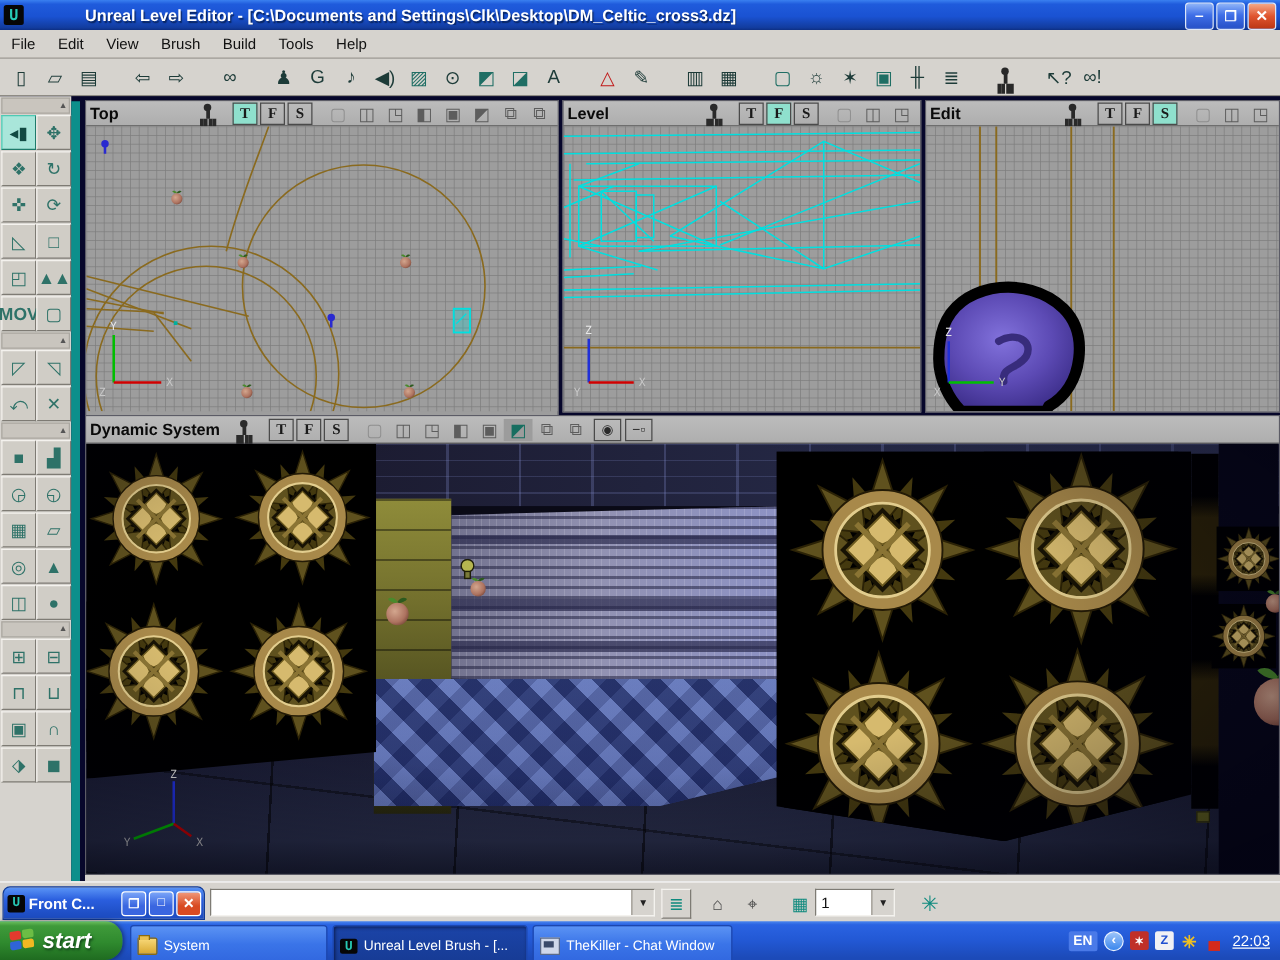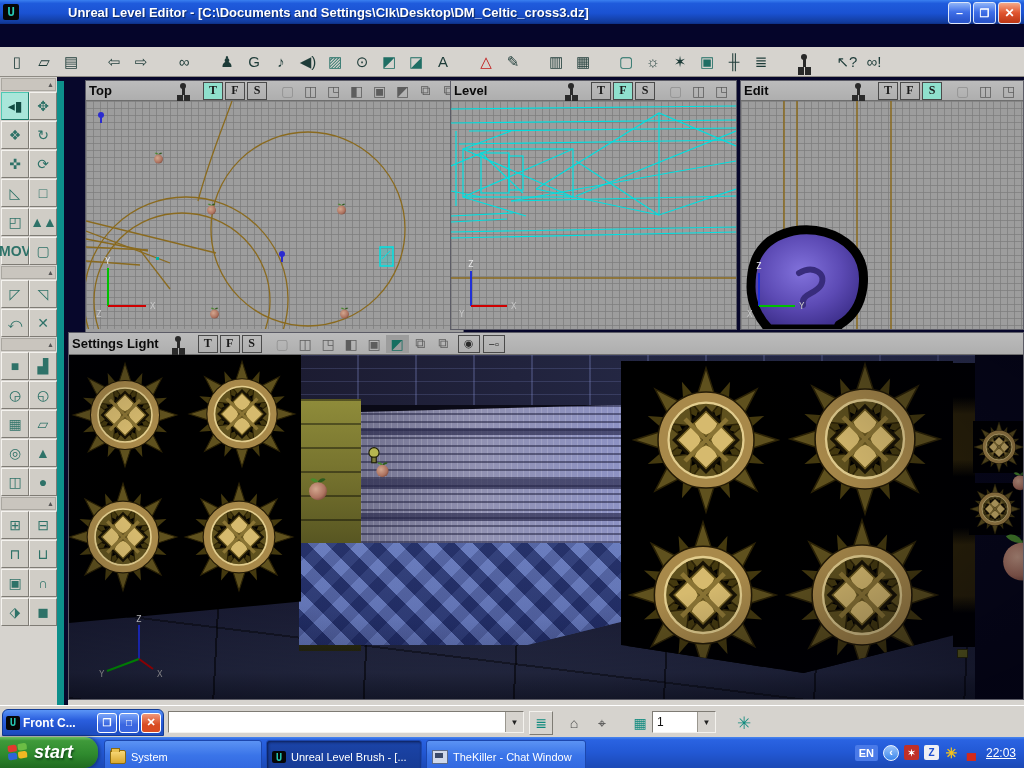--- a/index.html
+++ b/index.html
@@ -45,21 +45,21 @@
     display:grid;grid-template-columns:27px 27px;gap:1px;align-content:start;padding:1px;box-sizing:border-box;}
   .sidebar .gi{width:26px;height:26px;display:flex;align-items:center;justify-content:center;
     font-size:14px;color:#2e7268;background:#d0cdc6;border:1px solid;border-color:#f4f2ee #7e7b74 #7e7b74 #f4f2ee;}
   .sidebar .gi.scroll{grid-column:1 / -1;width:auto;height:11px;font-size:7px;color:#555;
     background:#c9c5be;border-color:#aaa7a0;justify-content:flex-end;padding-right:1px;}
   .sidebar .gi.selected{background:#a9e6da;border-color:#4ecab4 #1f7a6a #1f7a6a #4ecab4;color:#114a42;}
   .teal-strip{position:absolute;left:57px;top:4px;width:7px;height:624px;background:#0d8f8b;}
 
   .viewports{position:absolute;left:68px;top:0;width:956px;height:628px;}
   .vp{position:absolute;background:#9d9d9d;border:1px solid #5c5c66;box-sizing:border-box;}
-  .vp-top{left:17px;top:3px;width:379px;height:260px;}
+  .vp-top{left:0;top:3px;width:379px;height:260px;}
   .vp-front{left:382px;top:3px;width:287px;height:250px;}
   .vp-side{left:672px;top:3px;width:284px;height:250px;}
   .vp-3d{left:0;top:255px;width:956px;height:368px;}
   .below-strip{position:absolute;left:0;top:623px;width:956px;height:5px;background:#d6d3ce;}
 
   .hdr{height:20px;background:linear-gradient(180deg,#bcbcbc,#aeaeae);display:flex;align-items:center;
     padding:0 3px;box-sizing:border-box;border-bottom:1px solid #6e6e6e;}
   .vp-3d .hdr{height:22px;}
   .hdr .vp-label{font:bold 13px "Liberation Sans",sans-serif;color:#0a0a0a;white-space:nowrap;}
   .hdr .sp{flex:1;}
@@ -243,20 +243,29 @@
   <div class="titlebar">
     <div class="app-icon">U</div>
     <div class="title-text">Unreal Level Editor - [C:\Documents and Settings\Clk\Desktop\DM_Celtic_cross3.dz]</div>
     <div class="winbtns">
       <div class="wbtn">‒</div>
       <div class="wbtn">❐</div>
       <div class="wbtn close">✕</div>
     </div>
   </div>
 
+  <div class="menubar">
+    <span class="menu-item">File</span>
+    <span class="menu-item">Edit</span>
+    <span class="menu-item">View</span>
+    <span class="menu-item">Brush</span>
+    <span class="menu-item">Build</span>
+    <span class="menu-item">Tools</span>
+    <span class="menu-item">Help</span>
+  </div>
 
   <div class="toolbar">
       <span class="gi">▯</span>
       <span class="gi">▱</span>
       <span class="gi">▤</span>
       <span class="gi sep"></span>
       <span class="gi">⇦</span>
       <span class="gi">⇨</span>
       <span class="gi sep"></span>
       <span class="gi">∞</span>
@@ -482,21 +491,21 @@
               <text x="15" y="168" fill="#e8e8e8">Z</text>
               <text x="58" y="208" fill="#c8c8c8">Y</text>
               <text x="6" y="216" fill="#c8c8c8">X</text>
             </g>
           </svg>
         </div>
       </div>
 
       <div class="vp vp-3d">
         <div class="hdr">
-          <span class="vp-label">Settings Light</span>
+          <span class="vp-label">Dynamic System</span>
           <span class="hdr-joy"></span>
           <span class="tfs">T</span>
           <span class="tfs">F</span>
           <span class="tfs">S</span>
           <span class="modes">
               <span class="gi dim">▢</span>
               <span class="gi">◫</span>
               <span class="gi">◳</span>
               <span class="gi">◧</span>
               <span class="gi">▣</span>

